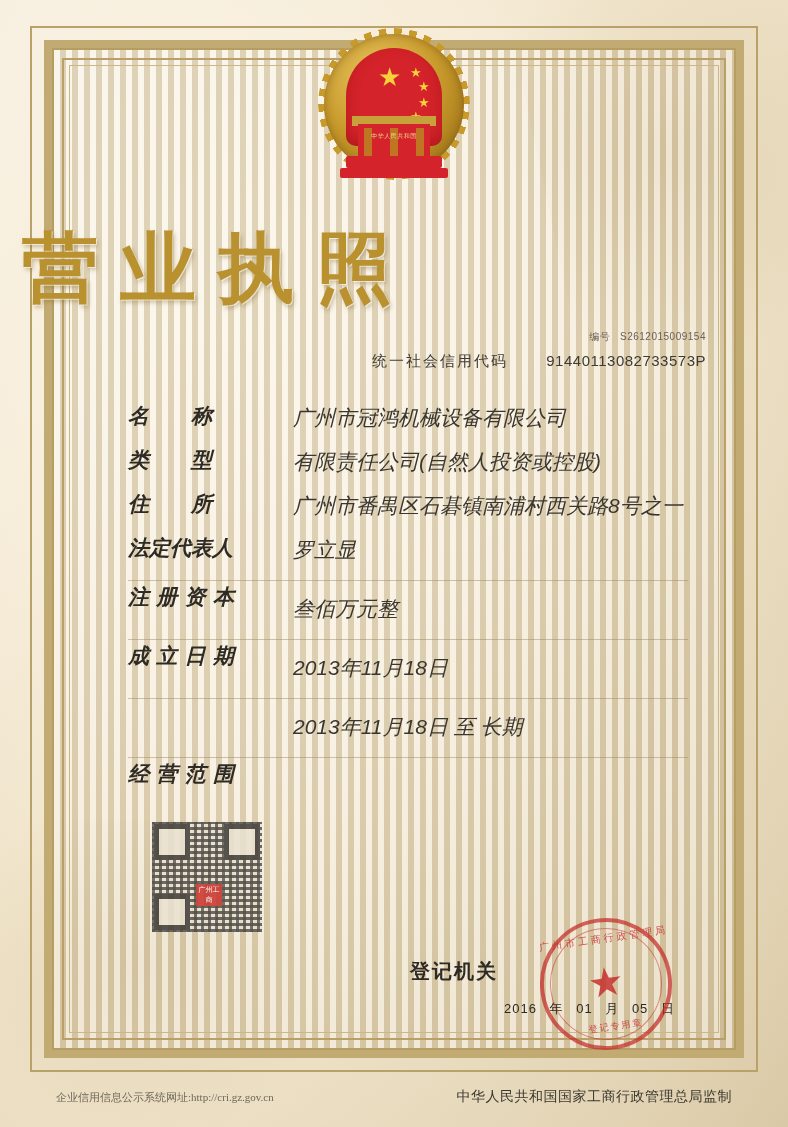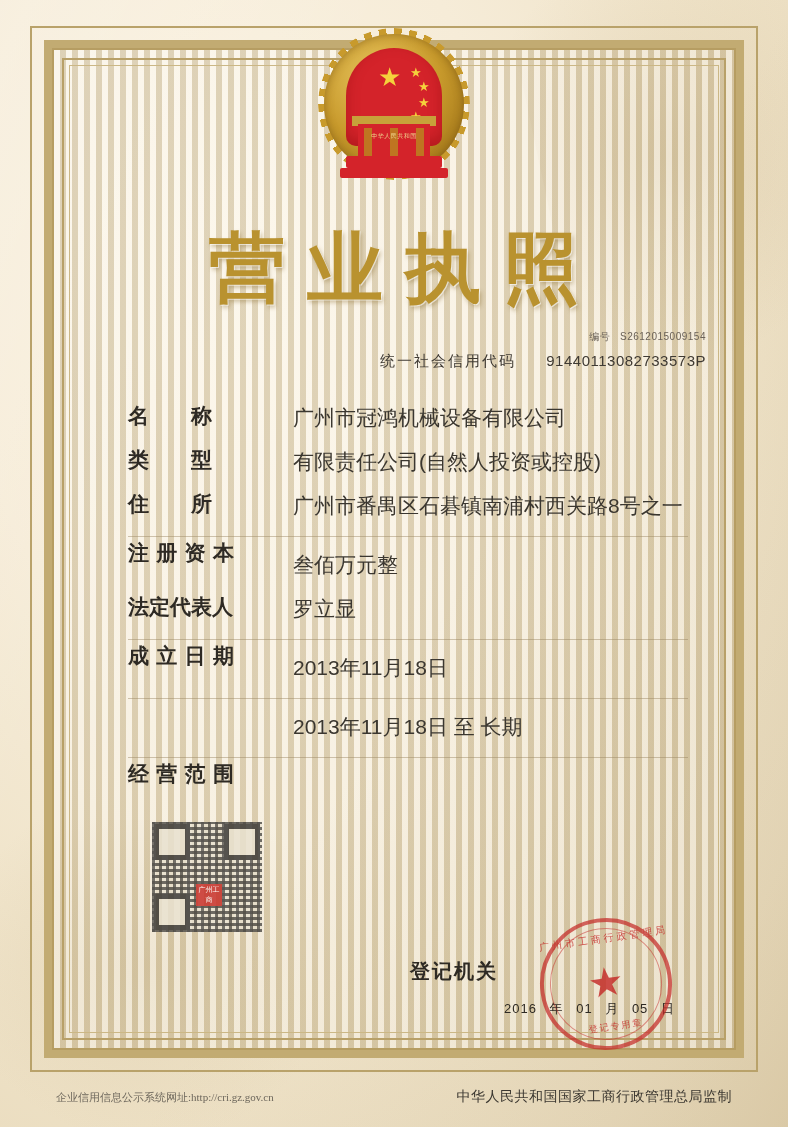--- a/index.html
+++ b/index.html
@@ -165,21 +165,20 @@
     font-size: 6px;
     letter-spacing: .5px;
     color: #f0d98f;
   }
 
   
   .title {
     position: absolute;
     left: 0; top: 218px;
     width: 788px;
-    text-align: center;
     font-family: "DejaVu Serif", "Liberation Serif", serif;
     font-weight: bold;
     font-size: 76px;
     letter-spacing: 22px;
     text-indent: 22px;
     color: #b9922f;
     text-shadow:
       1px 1px 0 rgba(255,255,255,.6),
       2px 3px 4px rgba(120,90,20,.35);
   }
@@ -192,33 +191,34 @@
     color: #6b6258;
     letter-spacing: .5px;
   }
   .credit-line {
     position: absolute;
     right: 82px; top: 352px;
     font-size: 15px;
     color: #3f3a33;
     white-space: nowrap;
   }
-  .credit-line .lbl { letter-spacing: 2px; margin-right: 26px; }
+  .credit-line .lbl { letter-spacing: 2px; margin-right: 34px; }
   .credit-line .val { font-family: "Liberation Sans", sans-serif; letter-spacing: .5px; }
 
   
   .fields {
     position: absolute;
     left: 128px; top: 400px;
     width: 560px;
   }
   .field {
     position: relative;
     min-height: 38px;
     padding-bottom: 6px;
+    font-style: italic;
   }
   .field .label {
     position: absolute;
     left: 0; top: 2px;
     width: 148px;
     font-family: "DejaVu Serif", "Liberation Serif", serif;
     font-weight: bold;
     font-size: 21px;
     color: #2e2a24;
     display: flex;
@@ -410,28 +410,28 @@
     <div class="field">
       <div class="label">类　　型</div>
       <div class="value">有限责任公司(自然人投资或控股)</div>
     </div>
 
     <div class="field">
       <div class="label">住　　所</div>
       <div class="value">广州市番禺区石碁镇南浦村西关路8号之一</div>
     </div>
 
+    <div class="field">
+      <div class="label tight">法定代表人</div>
+      <div class="value">罗立显</div>
+    </div>
+
     <div class="field sep">
       <div class="label">注 册 资 本</div>
       <div class="value">叁佰万元整</div>
-    </div>
-
-    <div class="field">
-      <div class="label tight">法定代表人</div>
-      <div class="value">罗立显</div>
     </div>
 
     <div class="field sep">
       <div class="label">成 立 日 期</div>
       <div class="value">2013年11月18日</div>
     </div>
 
     <div class="field sep">
       <div class="value">2013年11月18日 至 长期</div>
     </div>

